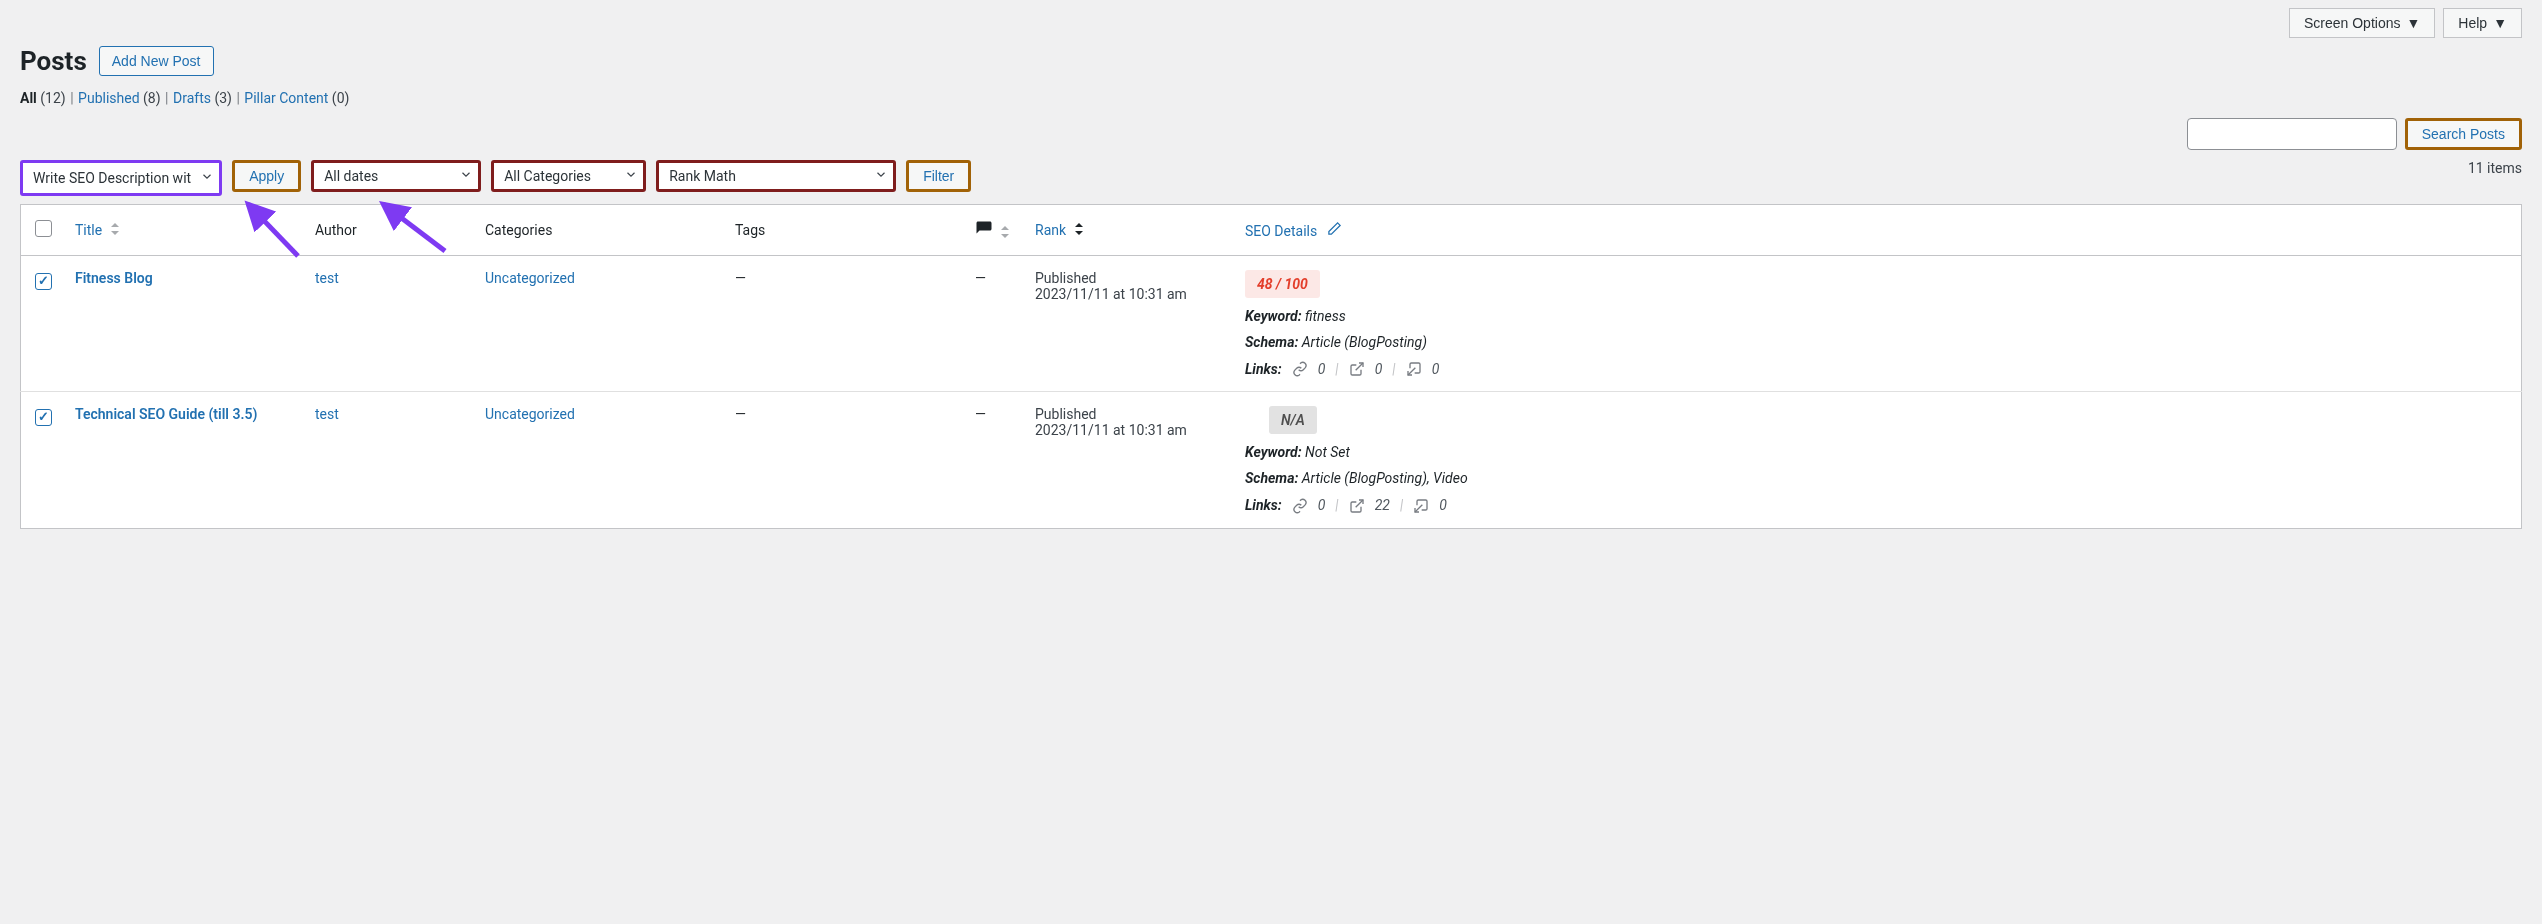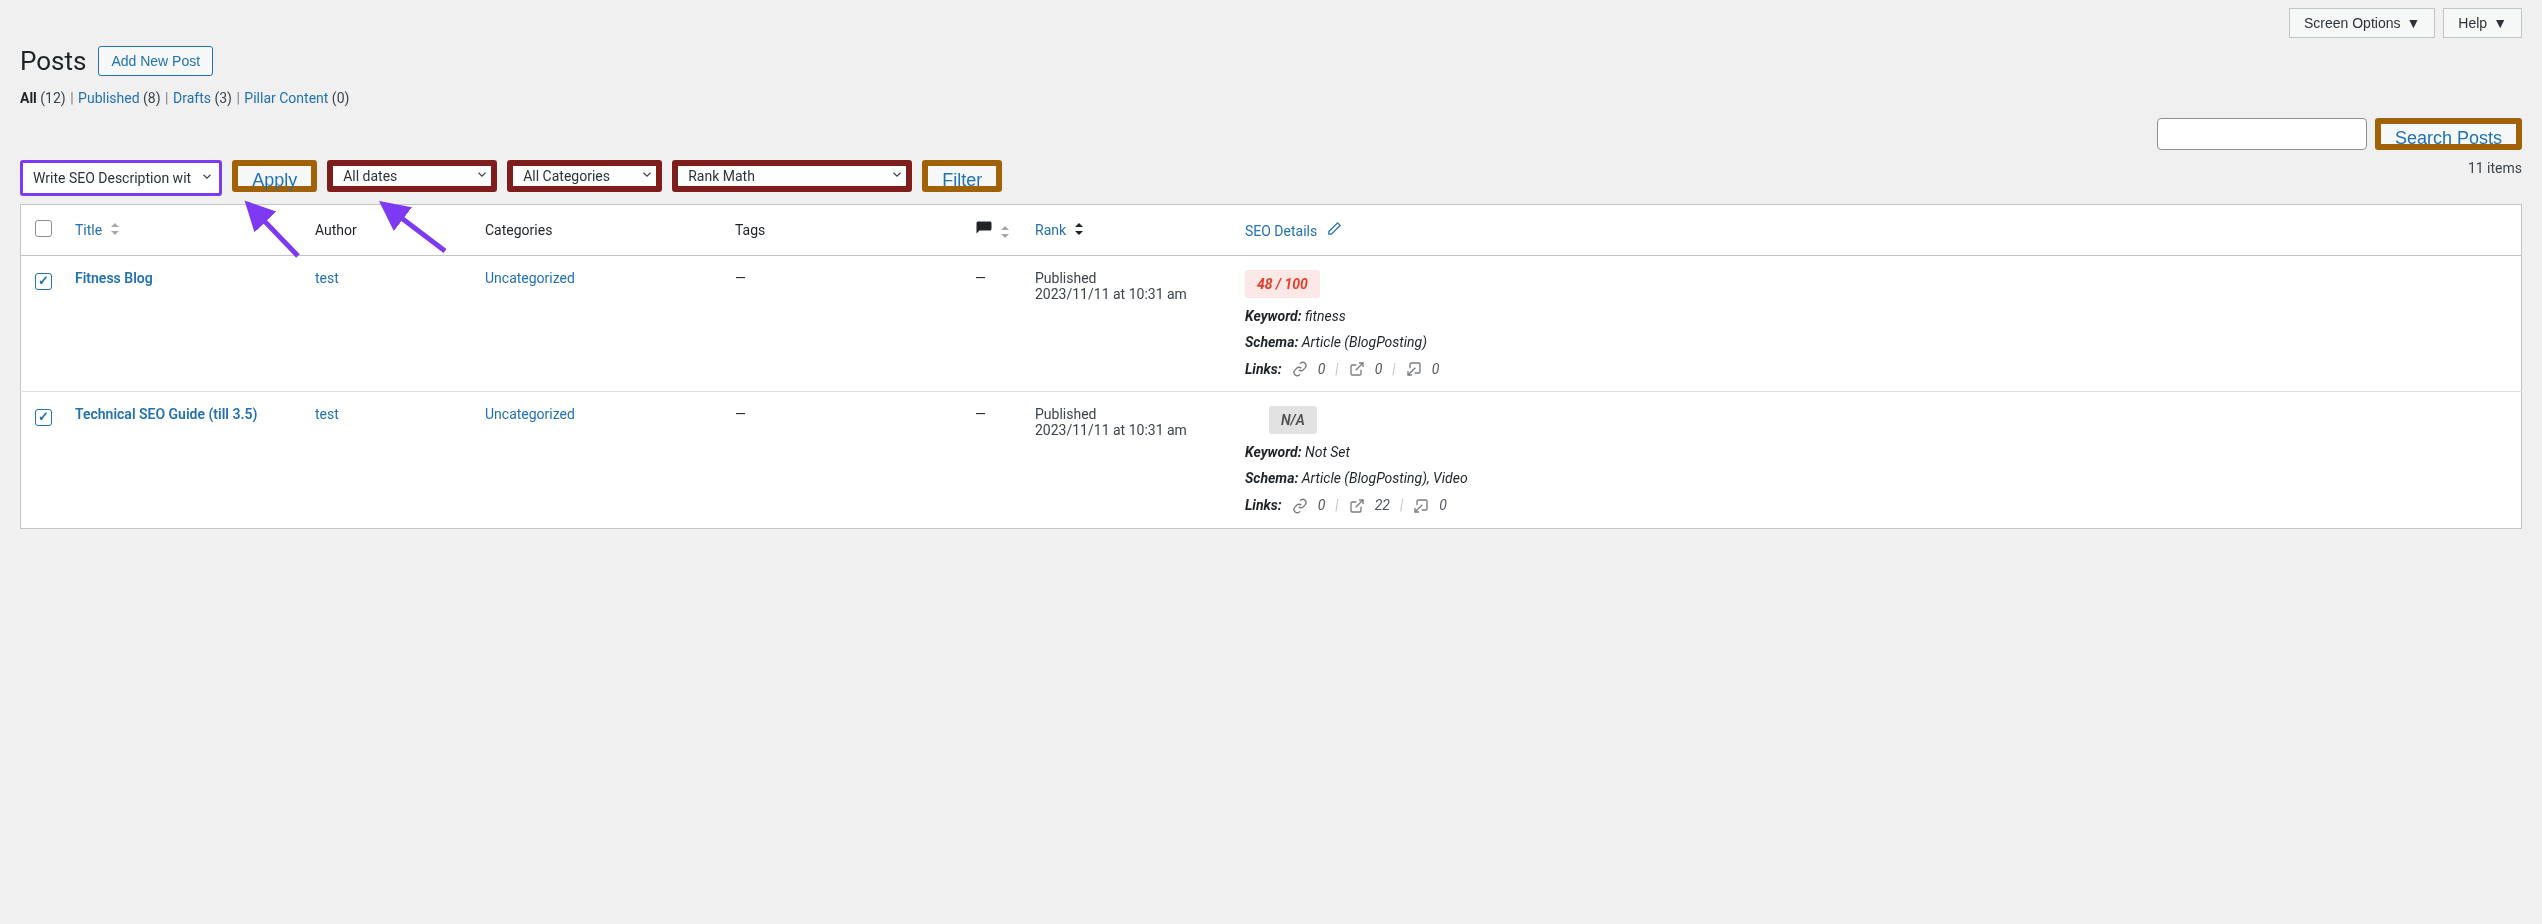--- a/index.html
+++ b/index.html
@@ -29,21 +29,21 @@
     gap: 6px;
   }
   .heading-row {
     display: flex;
     align-items: center;
     gap: 12px;
     margin: 8px 0 14px 0;
   }
   h1 {
     font-size: 26px;
-    font-weight: 400;
+    font-weight: 700;
     margin: 0;
     color: #1d2327;
   }
   .page-title-action {
     border: 1px solid #2271b1;
     color: #2271b1;
     background: #f6f7f7;
     padding: 6px 12px;
     border-radius: 3px;
     font-size: 14px;
@@ -69,38 +69,38 @@
   .search-input {
     width: 210px;
     padding: 4px 8px;
     border: 1px solid #8c8f94;
     border-radius: 4px;
     font-size: 14px;
     height: 32px;
   }
   .btn {
     background: #f6f7f7;
-    border: 6px solid #a16207;
+    border: 3px solid #a16207;
     color: #2271b1;
     padding: 4px 14px;
     border-radius: 3px;
-    font-size: 18px;
+    font-size: 14px;
     cursor: pointer;
     height: 32px;
   }
 
   .tablenav {
     display: flex;
     align-items: flex-start;
     gap: 10px;
     margin-bottom: 8px;
   }
   .select {
     height: 32px;
-    border: 6px solid #7f1d1d;
+    border: 3px solid #7f1d1d;
     border-radius: 3px;
     background: #fff;
     padding: 0 28px 0 10px;
     font-size: 14px;
     color: #2c3338;
     appearance: none;
     -webkit-appearance: none;
     position: relative;
     cursor: pointer;
     display: inline-flex;

